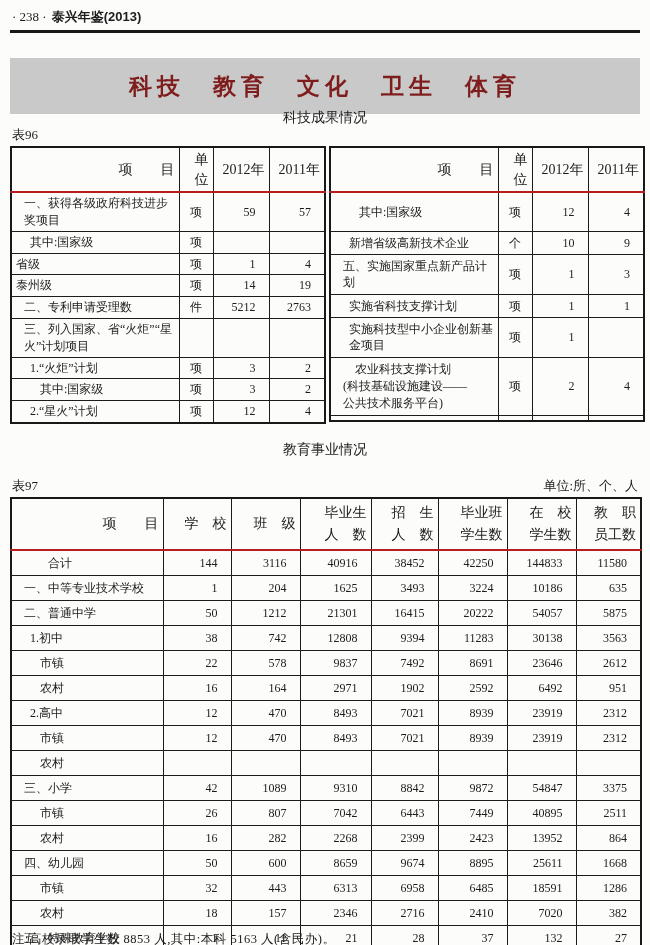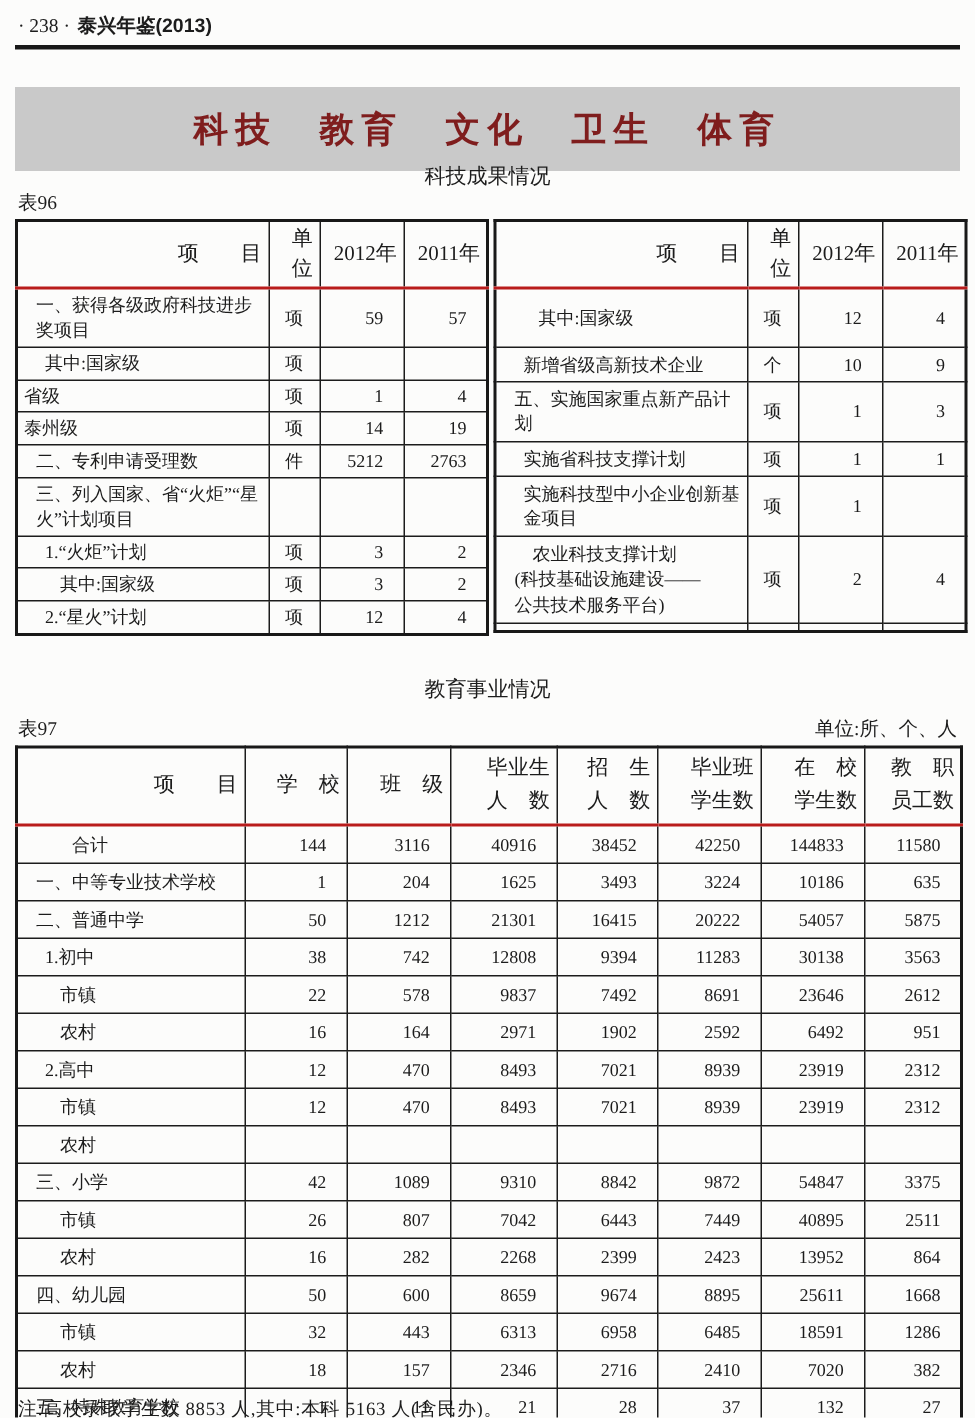--- a/index.html
+++ b/index.html
@@ -15,21 +15,21 @@
   .toprule{position:absolute;top:30px;left:10px;width:630px;height:3px;background:#181818}
 
   .banner{
     position:absolute;top:44px;left:10px;width:630px;height:56px;background:#c9c9c9;
     display:flex;align-items:center;justify-content:center;
     font-weight:bold;font-size:23px;letter-spacing:5px;color:#7f1d1d;margin-top:14px;
   }
 
   .sec-title{position:absolute;left:0;width:650px;text-align:center;font-weight:normal;font-size:14px}
   .t96-title{top:109px}
-  .t97-title{top:451px}
+  .t97-title{top:441px}
   .tbl-label{position:absolute;left:12px;font-size:13px}
   .t96-label{top:126px}
   .t97meta{position:absolute;top:477px;left:12px;width:626px;display:flex;justify-content:space-between;font-size:13px}
 
   table{border-collapse:collapse;table-layout:fixed;border:2px solid #181818}
   th,td{border:1px solid #1c1c1c;font-size:12px;font-weight:normal;
         padding:2px 4px;vertical-align:middle;line-height:1.4;overflow:hidden}
   tr:first-child th{border-bottom:2px solid #b91c1c;text-align:right;white-space:pre-line;font-size:14px}
 
   .c-item{text-align:left;white-space:pre-line;padding-right:2px}

